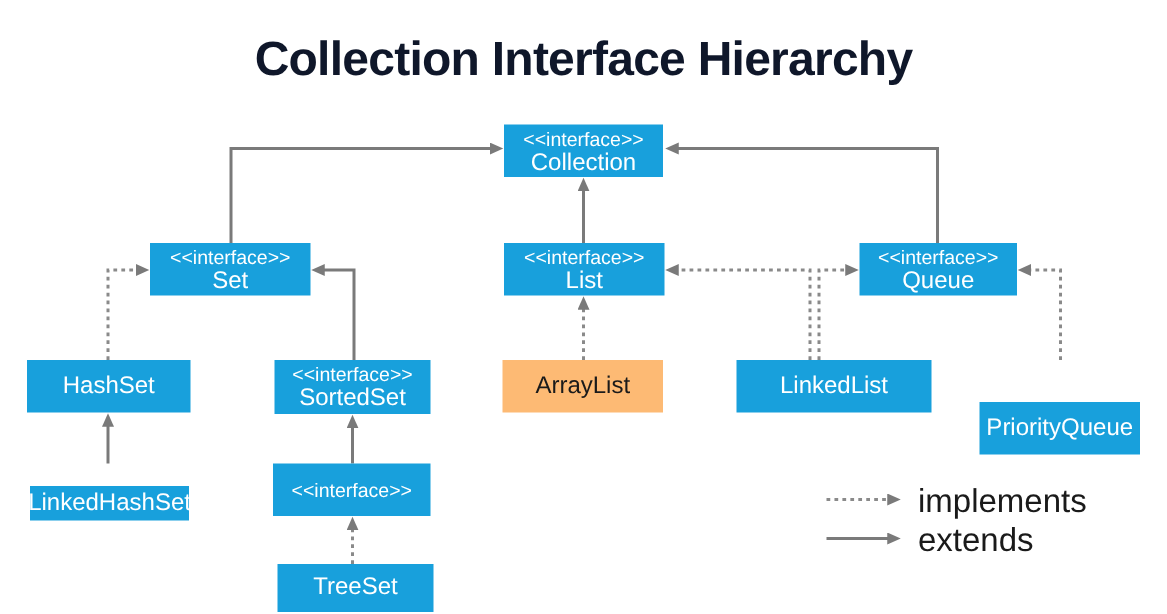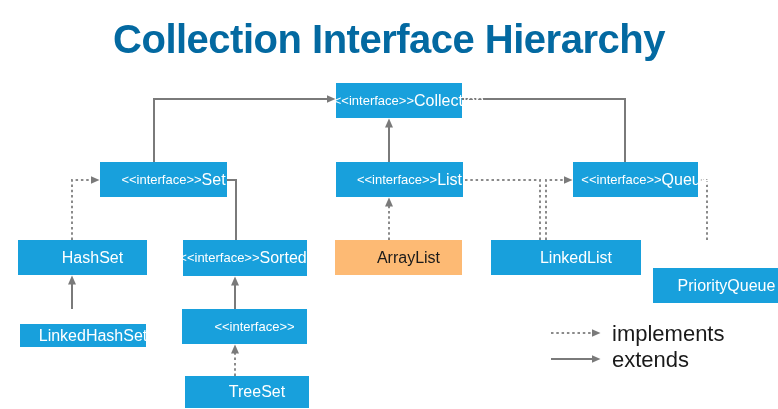--- a/index.html
+++ b/index.html
@@ -2,28 +2,28 @@
 <html><head>
 <meta charset="utf-8">
 <style>
   html,body{margin:0;padding:0;background:#ffffff;}
   #canvas{
     position:relative;width:778px;height:409px;background:#ffffff;overflow:hidden;
     font-family:"Liberation Sans","DejaVu Sans",sans-serif;
   }
   #title{
     position:absolute;top:16px;left:0;width:778px;text-align:center;
-    font-size:40px;line-height:46px;font-weight:bold;color:#0369a1;
+    font-size:32px;line-height:46px;font-weight:bold;color:#0f172a;
     letter-spacing:-0.5px;white-space:nowrap;
   }
   #edges{position:absolute;top:0;left:0;z-index:1;}
   .node{
     position:absolute;z-index:2;background:#18A0DC;color:#ffffff;
-    display:flex;flex-direction:row;align-items:center;justify-content:center;
-    text-align:center;font-size:13px;line-height:16px;padding-left:20px;
+    display:flex;flex-direction:column;align-items:center;justify-content:center;
+    text-align:center;font-size:13px;line-height:16px;
   }
   .node.highlight{background:#fdba74;color:#1A1A1A;}
   .node .name{font-size:16px;}
   .legend-label{
     position:absolute;z-index:2;color:#1A1A1A;font-size:22px;line-height:17px;
   }
   .edge-solid{fill:none;stroke:#7A7A7A;stroke-width:2;}
   .edge-dotted{fill:none;stroke:#8A8A8A;stroke-width:2;stroke-dasharray:2.5 2.8;}
 </style>
 </head>

